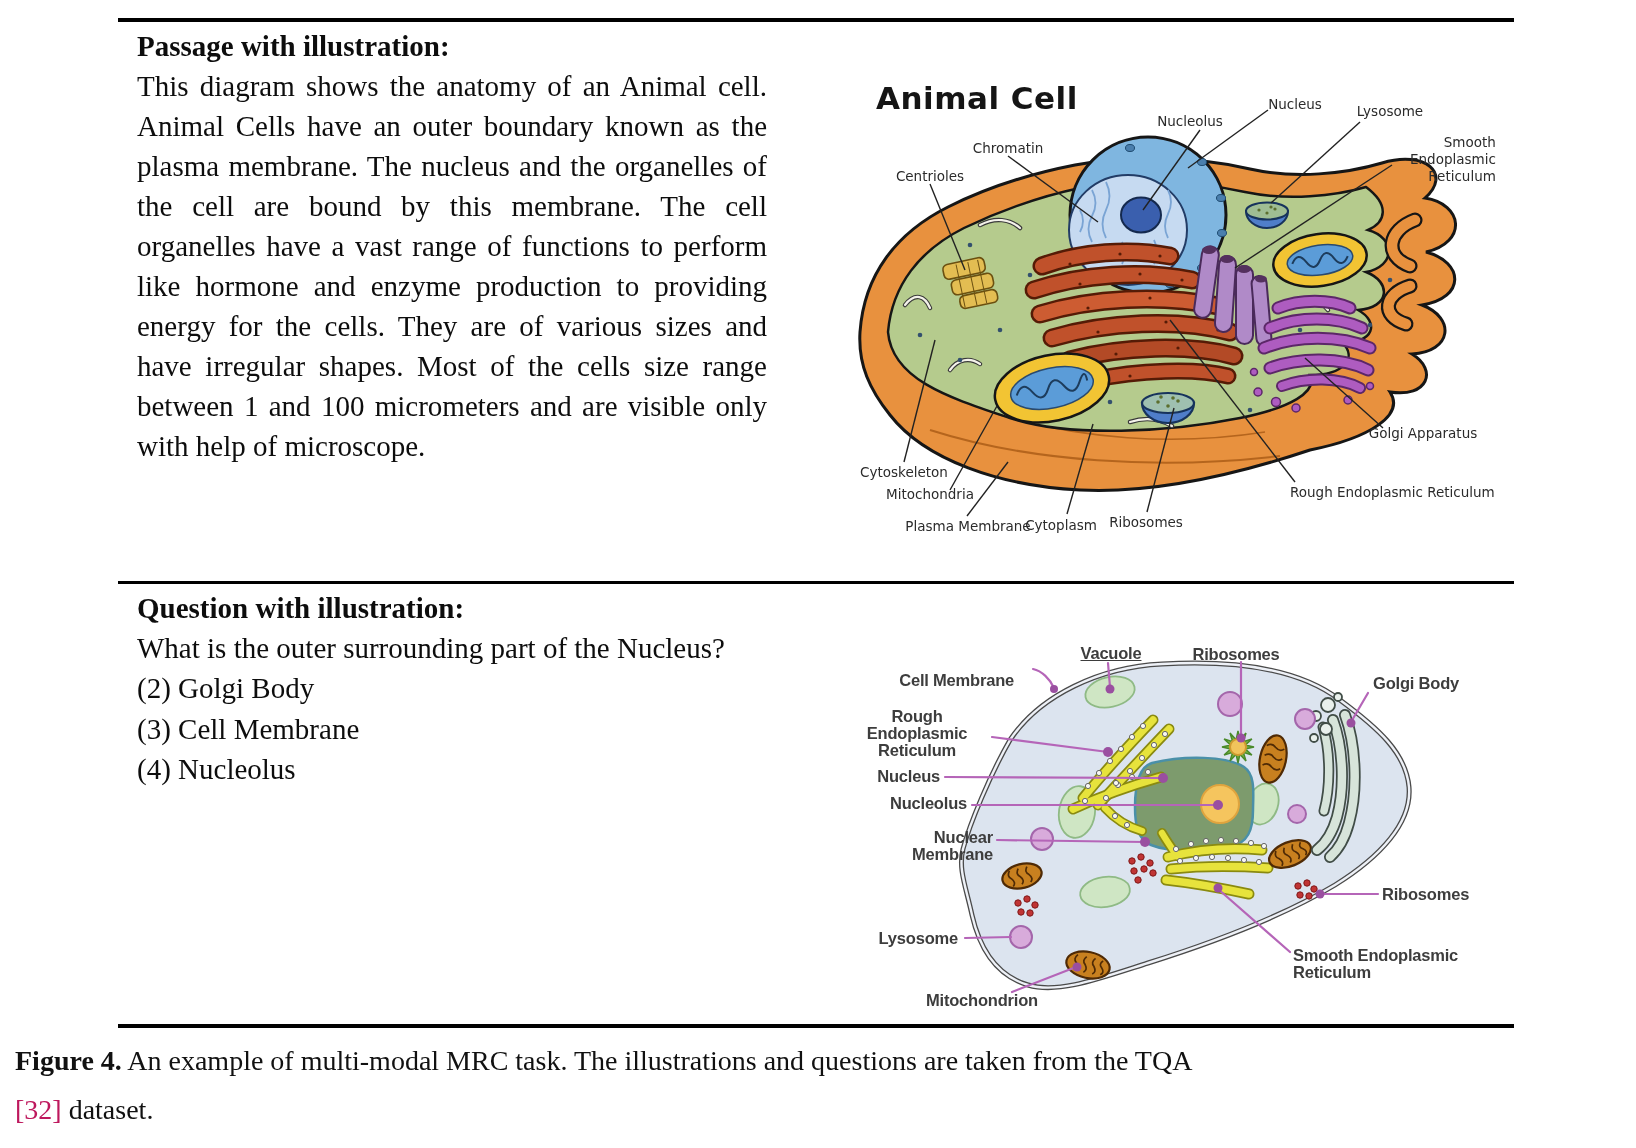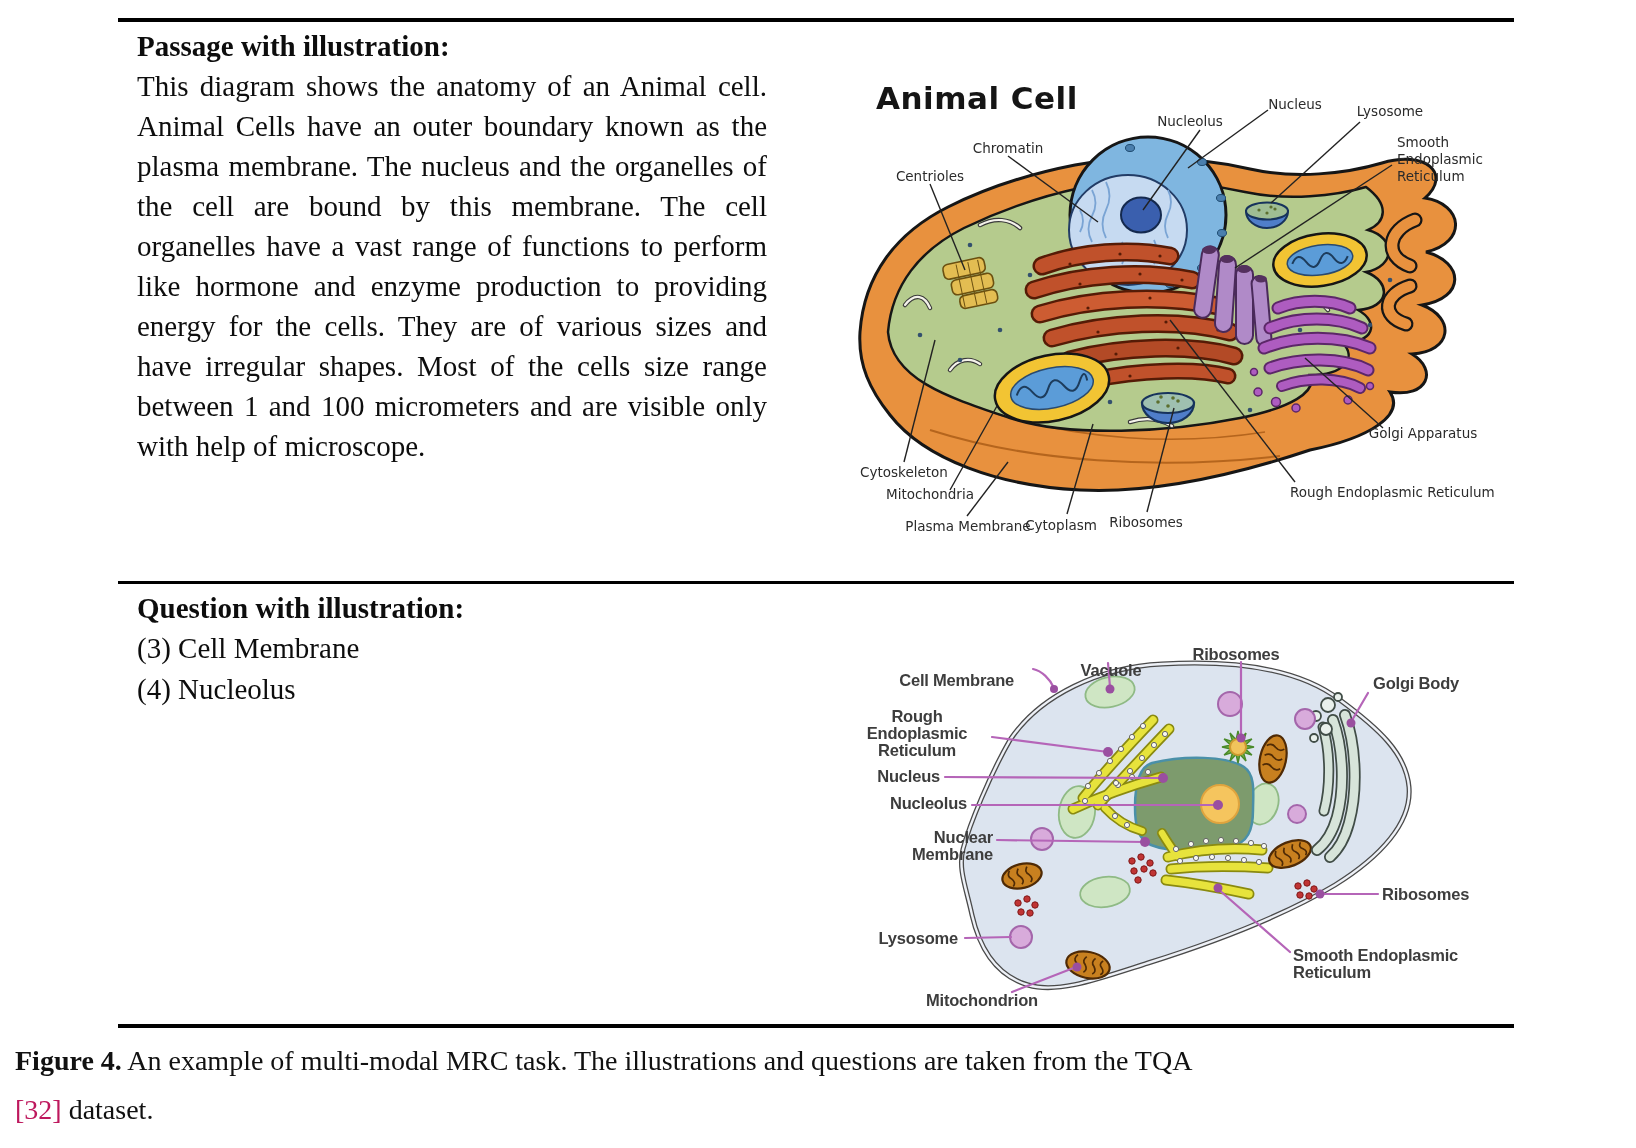--- a/index.html
+++ b/index.html
@@ -38,20 +38,22 @@
 <div class="rule" style="left:118px;top:581px;width:1396px;height:2.5px;"></div>
 <div class="rule" style="left:118px;top:1024px;width:1396px;height:4px;"></div>
 
 <div class="passage">
   <div class="hd">Passage with illustration:</div>
   <div class="body">This diagram shows the anatomy of an Animal cell. Animal Cells have an outer boundary known as the plasma membrane. The nucleus and the organelles of the cell are bound by this membrane. The cell organelles have a vast range of functions to perform like hormone and enzyme production to providing energy for the cells. They are of various sizes and have irregular shapes. Most of the cells size range between 1 and 100 micrometers and are visible only with help of microscope.</div>
 </div>
 
 <div class="question">
   <div class="hd">Question with illustration:</div>
+  <div>What is the outer surrounding part of the Nucleus?</div>
+  <div class="choice"><span>(2) Golgi Body</span><span class="mark"></span></div>
   <div class="choice"><span>(3) Cell Membrane</span><span class="mark"></span></div>
   <div class="choice"><span>(4) Nucleolus</span><span class="mark"></span></div>
 </div>
 
 <div class="diag1">
   <svg width="640" height="460" viewBox="0 0 640 460">
 
     <path d="M30,262 C34,205 66,163 118,137 C162,115 204,103 245,95 C302,84 362,86 420,99 C465,109 515,104 552,93 C596,80 622,104 595,128 C633,134 638,172 596,182 C634,192 636,228 592,235 C626,248 622,282 582,284 C608,300 598,328 560,322 C575,345 540,368 480,380 C420,400 330,424 250,420 C170,416 95,390 60,345 C40,320 28,295 30,262 Z" fill="#e8913e" stroke="#161616" stroke-width="3"></path>
     <path d="M100,360 C200,392 330,400 450,386" fill="none" stroke="#b5651d" stroke-width="2"></path>
     <path d="M160,342 C250,370 345,376 435,362" fill="none" stroke="#b5651d" stroke-width="1.6"></path>
@@ -242,21 +244,21 @@
       <line x1="120" y1="420" x2="167" y2="336"></line>
       <line x1="137" y1="446" x2="178" y2="392"></line>
       <line x1="237" y1="444" x2="263" y2="354"></line>
       <line x1="317" y1="442" x2="344" y2="338"></line>
     </g>
   </svg>
   <div class="d1title">Animal Cell</div>
   <div class="d1lbl ctr" style="left:360px;top:43px;">Nucleolus</div>
   <div class="d1lbl ctr" style="left:465px;top:26px;">Nucleus</div>
   <div class="d1lbl ctr" style="left:560px;top:33px;">Lysosome</div>
-  <div class="d1lbl pre" style="left:567px;top:64px;">Smooth
+  <div class="d1lbl pre" style="left:580px;top:64px;text-align:right;">Smooth
 Endoplasmic
 Reticulum</div>
   <div class="d1lbl ctr" style="left:178px;top:70px;">Chromatin</div>
   <div class="d1lbl ctr" style="left:100px;top:98px;">Centrioles</div>
   <div class="d1lbl ctr" style="left:593px;top:355px;">Golgi Apparatus</div>
   <div class="d1lbl" style="left:460px;top:414px;">Rough Endoplasmic Reticulum</div>
   <div class="d1lbl ctr" style="left:74px;top:394px;">Cytoskeleton</div>
   <div class="d1lbl ctr" style="left:100px;top:416px;">Mitochondria</div>
   <div class="d1lbl ctr" style="left:138px;top:448px;">Plasma Membrane</div>
   <div class="d1lbl ctr" style="left:231px;top:447px;">Cytoplasm</div>
@@ -426,21 +428,21 @@
         <circle cx="308" cy="157" r="5"></circle>
         <circle cx="363" cy="183" r="5"></circle>
       <circle cx="418" cy="210" r="5"></circle>
         <circle cx="345" cy="247" r="5"></circle>
         <circle cx="277" cy="372" r="4.5"></circle>
       <circle cx="520" cy="299" r="4.5"></circle>
         <circle cx="418" cy="293" r="4.5"></circle>
     </g>
   </svg>
   <div class="d2lbl ralign" style="left:44px;top:64px;width:170px;margin-top:12px;">Cell Membrane</div>
-  <div class="d2lbl ctr" style="left:311px;top:66px;">Vacuole</div>
+  <div class="d2lbl ctr" style="left:311px;top:49px;text-decoration:underline;">Vacuole</div>
   <div class="d2lbl ctr" style="left:436px;top:50px;">Ribosomes</div>
   <div class="d2lbl ctr" style="left:616px;top:79px;">Golgi Body</div>
   <div class="d2lbl wrap" style="left:43px;top:113px;width:148px;text-align:center;">Rough Endoplasmic
 Reticulum</div>
   <div class="d2lbl ralign" style="left:20px;top:172px;width:120px;">Nucleus</div>
   <div class="d2lbl ralign" style="left:47px;top:199px;width:120px;">Nucleolus</div>
   <div class="d2lbl wrap ralign" style="left:73px;top:234px;width:120px;">Nuclear
 Membrane</div>
   <div class="d2lbl ralign" style="left:38px;top:334px;width:120px;">Lysosome</div>
   <div class="d2lbl ctr" style="left:182px;top:396px;">Mitochondrion</div>

